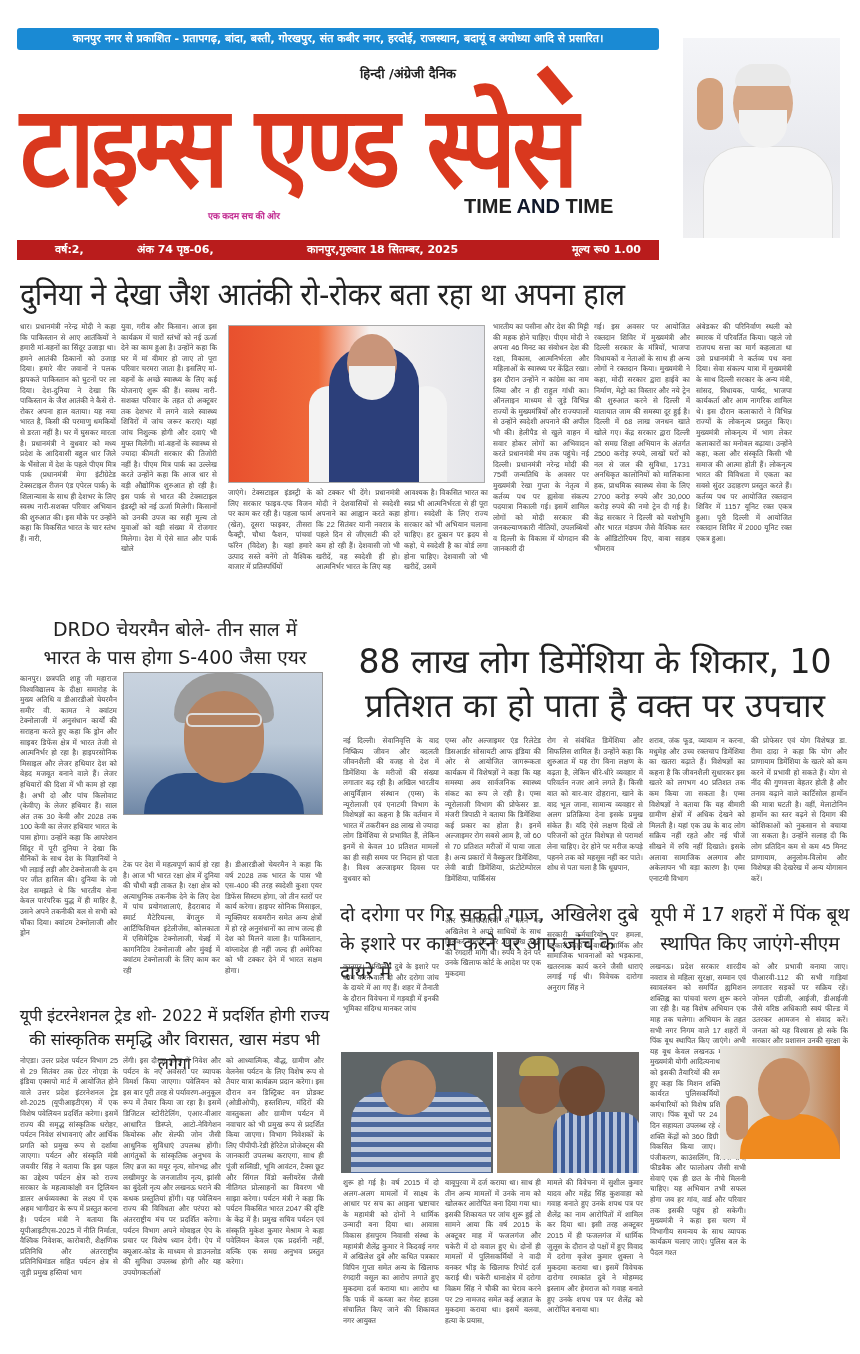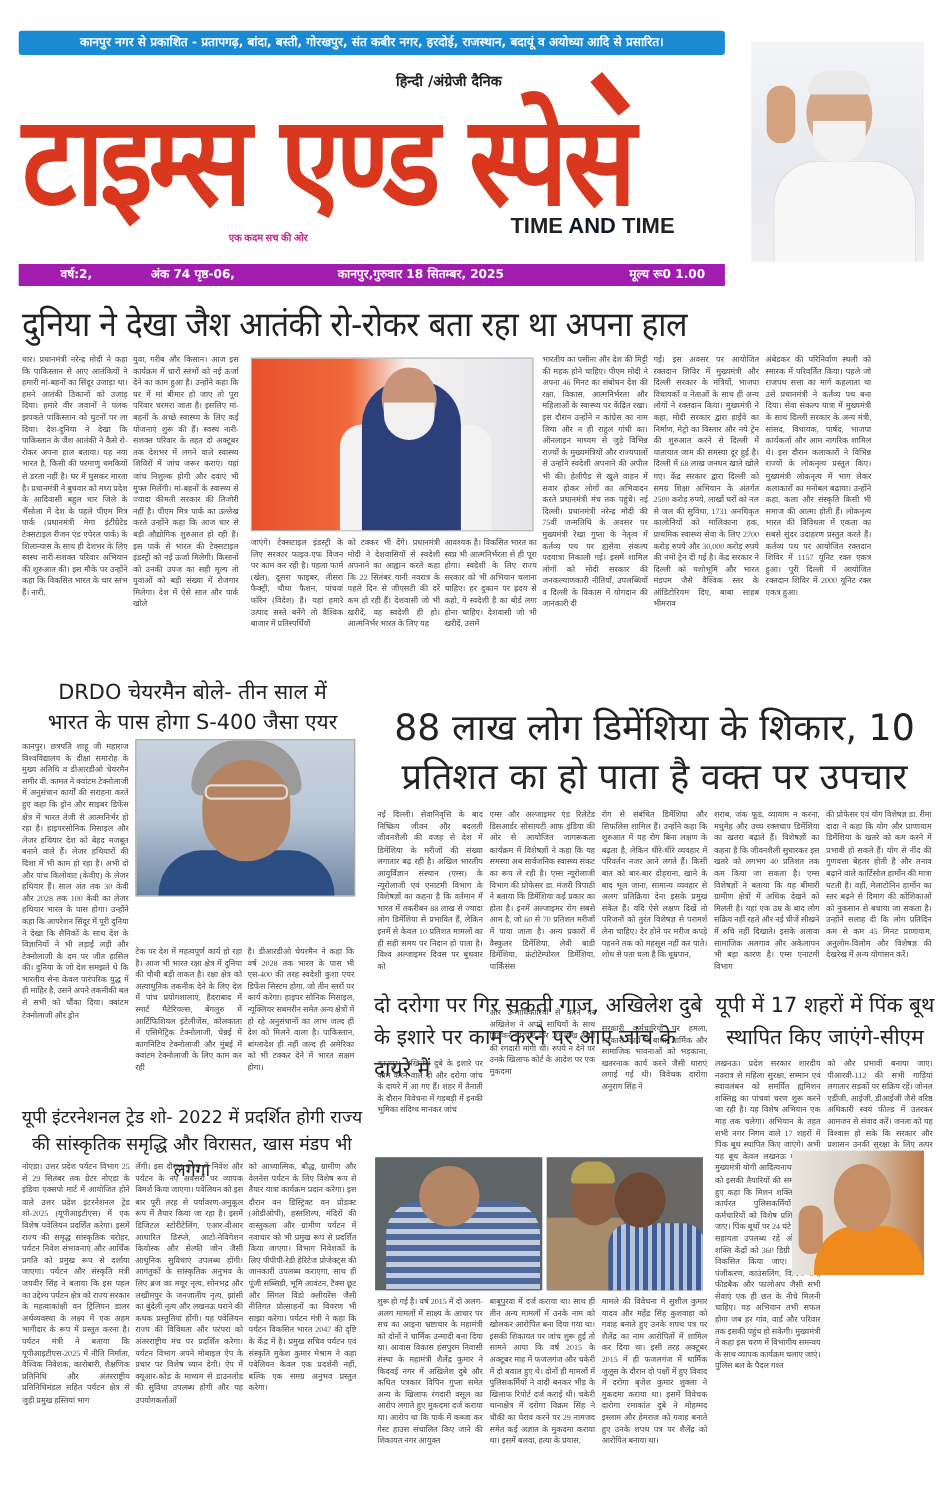--- a/index.html
+++ b/index.html
@@ -41,38 +41,38 @@
     overflow: hidden;
   }
   .hero-photo .head { position: absolute; left: 50px; top: 30px; width: 60px; height: 70px; border-radius: 50%; background: #d6a98a; }
   .hero-photo .hair { position: absolute; left: 52px; top: 26px; width: 56px; height: 22px; border-radius: 28px 28px 6px 6px; background: #e9e9e9; }
   .hero-photo .beard { position: absolute; left: 56px; top: 72px; width: 48px; height: 38px; border-radius: 0 0 24px 24px; background: #f2f2f2; }
   .hero-photo .hand { position: absolute; left: 14px; top: 40px; width: 26px; height: 52px; border-radius: 12px; background: #d4a27e; }
   .hero-photo .body { position: absolute; left: 20px; top: 108px; width: 130px; height: 100px; border-radius: 40px 40px 0 0; background: #f7f7f7; box-shadow: inset 0 0 0 1px #ddd; }
 
   .info-bar {
     position: absolute; left: 17px; top: 240px; width: 642px; height: 20px;
-    background: #a21caf; color: #fff; font-family: "DejaVu Sans", sans-serif;
+    background: #b91c1c; color: #fff; font-family: "DejaVu Sans", sans-serif;
     font-size: 11px; font-weight: bold; line-height: 20px;
   }
   .info-bar span { position: absolute; top: 0; }
 
   .headline {
     position: absolute; font-family: "DejaVu Sans", sans-serif; color: #222; white-space: nowrap;
   }
   .h-main { left: 20px; top: 272px; font-size: 31px; letter-spacing: -0.5px; transform: scaleX(0.93); transform-origin: left; }
   .h-drdo { left: 40px; top: 615px; font-size: 19px; line-height: 28px; text-align: center; width: 270px; white-space: normal; }
   .h-dementia { left: 345px; top: 640px; font-size: 33px; line-height: 44px; width: 500px; white-space: normal; text-align: center; }
   .h-daroga { left: 340px; top: 900px; font-size: 19px; line-height: 29px; width: 300px; white-space: normal; text-align: left; }
   .h-pink { left: 650px; top: 900px; font-size: 19px; line-height: 29px; width: 200px; white-space: normal; text-align: center; }
   .h-trade { left: 12px; top: 1004px; font-size: 16px; line-height: 24px; width: 325px; white-space: normal; text-align: center; }
 
   .col {
     position: absolute; font-size: 7.3px; line-height: 10.6px; color: #444;
-    text-align: justify; overflow: hidden; font-family: Liberation Serif, serif;
+    text-align: justify; overflow: hidden; font-family: Liberation Sans, sans-serif;
   }
 
   .photo { position: absolute; overflow: hidden; }
   .p-modi { left: 228px; top: 325px; width: 257px; height: 158px; background: linear-gradient(90deg, #e8502e 0%, #f06a3a 35%, #f5f2f1 55%, #e4e5ea 100%); border: 1px solid #aaa; }
   .p-modi .fig { position: absolute; left: 100px; top: 20px; width: 90px; height: 140px; border-radius: 40px 40px 0 0; background: #2c3f7a; }
   .p-modi .face { position: absolute; left: 118px; top: 8px; width: 50px; height: 58px; border-radius: 50%; background: #c9957a; }
   .p-modi .beard { position: absolute; left: 120px; top: 40px; width: 46px; height: 34px; border-radius: 0 0 24px 24px; background: #f0f0f0; }
   .p-modi .sleeve { position: absolute; left: 80px; top: 60px; width: 40px; height: 100px; background: #f3f3f3; border-radius: 20px 20px 0 0; }
   .p-modi .sleeve2 { position: absolute; left: 178px; top: 60px; width: 40px; height: 100px; background: #f3f3f3; border-radius: 20px 20px 0 0; }
 

